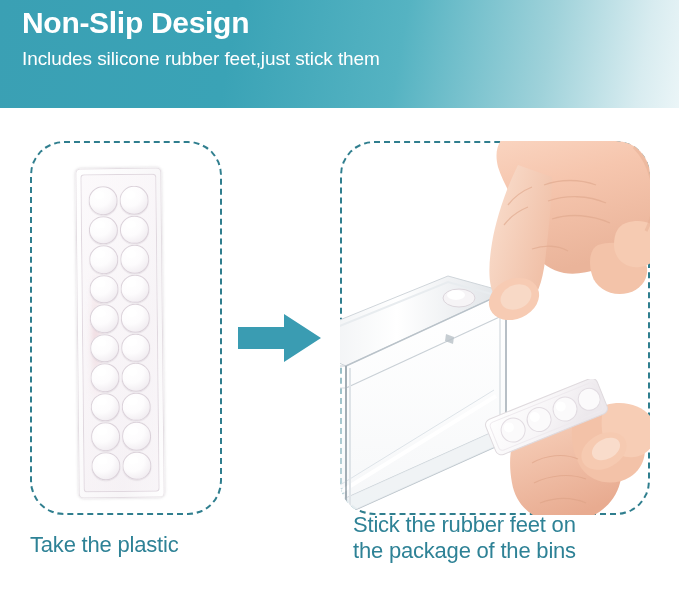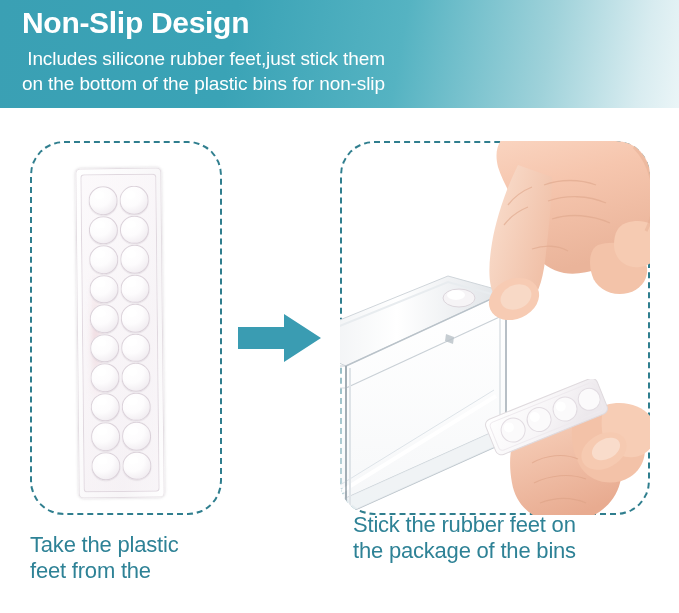--- a/index.html
+++ b/index.html
@@ -102,21 +102,20 @@
   
   .hand-bot{position:absolute;left:140px;top:238px;width:190px;height:150px;}
 </style>
 </head>
 <body>
 
 <div class="banner">
   <div class="banner-title">Non-Slip Design</div>
   <div class="banner-sub">
     <div>Includes silicone rubber feet,just stick them</div>
-    <div>on the bottom of the plastic bins for non-slip</div>
   </div>
 </div>
 
 <div class="panel" id="panel-left"></div>
 
 <div class="blister">
   <div class="blister-inner">
     <div class="pinkish"></div>
     <div class="bump-grid" id="bump-grid">
         <div class="bump"></div>
@@ -280,19 +279,18 @@
         <circle cx="27" cy="29" r="5" fill="#ffffff"></circle>
         <circle cx="55" cy="29" r="5" fill="#ffffff"></circle>
         <circle cx="83" cy="29" r="5" fill="#ffffff"></circle>
       </g>
     </svg>
   </div>
 </div>
 
 <div class="caption" id="caption-left">
   <div>Take the plastic</div>
-  <div>feet from the</div>
 </div>
 
 <div class="caption" id="caption-right">
   <div>Stick the rubber feet on</div>
   <div>the package of the bins</div>
 </div>
 
 </body></html>

